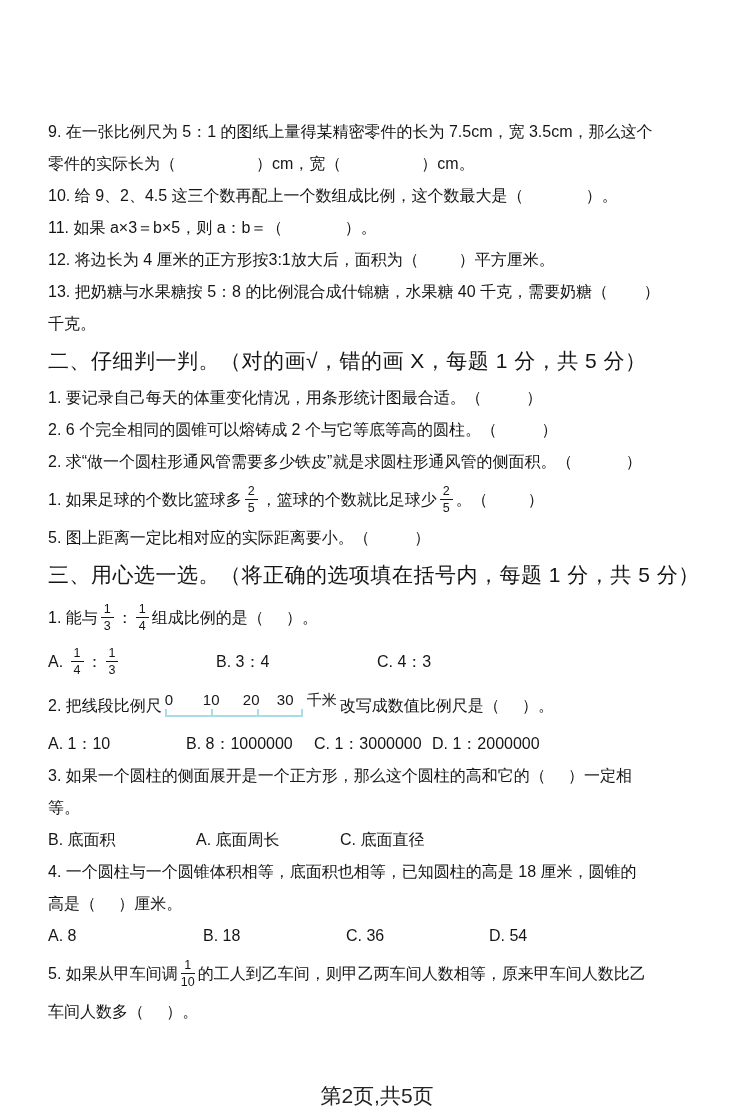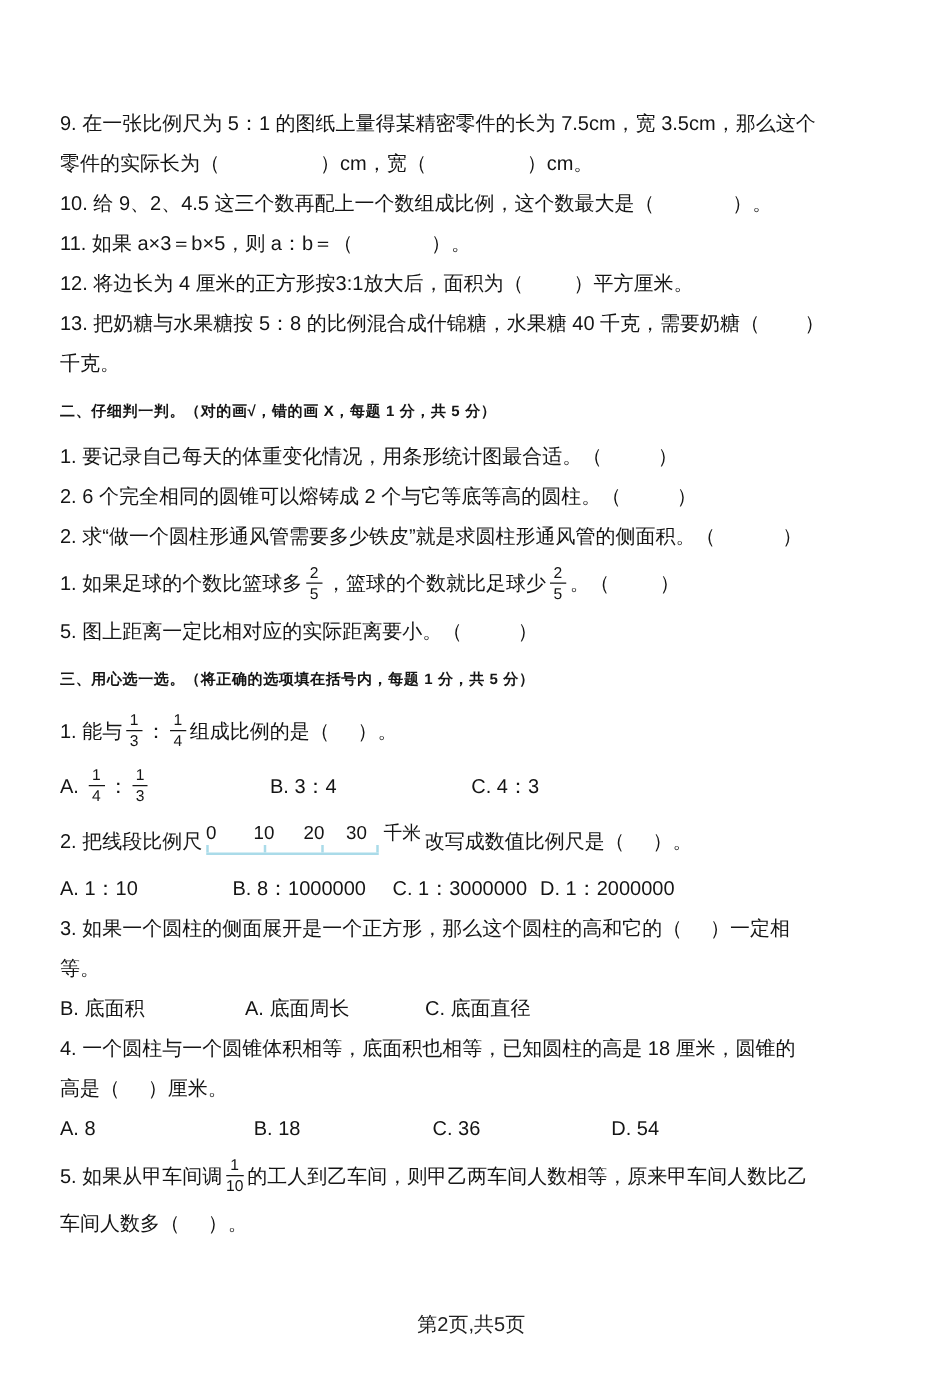--- a/index.html
+++ b/index.html
@@ -3,25 +3,25 @@
 <meta charset="utf-8">
 <style>
   html,body { margin:0; padding:0; background:#ffffff; }
   body {
     width:754px; height:1117px; position:relative;
     font-family:"Liberation Sans","DejaVu Sans",sans-serif;
     color:#151515;
   }
   .page {
     position:absolute; inset:0;
-    padding:84px 40px 0 48px; box-sizing:border-box;
+    padding:84px 40px 0 48px; box-sizing:border-box;margin-top:32px;
   }
   .ln { height:32px; line-height:32px; font-size:16px; white-space:pre; }
   .tall { height:44px; line-height:44px; }
-  .head { height:42px; line-height:42px; font-weight:bold; font-size:12px; letter-spacing:0.5px; }
+  .head { height:42px; line-height:42px; font-weight:normal; font-size:21px; letter-spacing:0.5px; }
   
   .frac {
     display:inline-block; vertical-align:middle; text-align:center;
     font-size:12.5px; line-height:1.15; margin:0 3px; transform:translateY(-1px);
   }
   .frac .num { display:block; border-bottom:1.3px solid #151515; padding:0 3px 1px; }
   .frac .den { display:block; padding-top:1px; }
   
   .opts { display:flex; }
   .opts > span { display:inline-block; white-space:pre; }
@@ -43,21 +43,21 @@
   .ruler-top { display:flex; font-size:15px; line-height:19px; height:19px; white-space:pre; }
   .ruler-top > span:nth-child(1){width:38px}
   .ruler-top > span:nth-child(2){width:40px}
   .ruler-top > span:nth-child(3){width:34px}
   .ruler-top > span:nth-child(4){width:30px}
   .ruler-line { position:relative; width:138px; height:6px; border-bottom:2px solid #aadbe9; }
   .ruler-line i { position:absolute; bottom:0; width:2px; height:6px; background:#aadbe9; }
   .ruler-line i.t1{left:0} .ruler-line i.t2{left:46px} .ruler-line i.t3{left:92px} .ruler-line i.t4{left:136px}
   .footer {
     position:absolute; top:1050px; left:0; width:754px;
-    text-align:center; font-size:16px; color:#222;
+    text-align:center; font-size:21px; color:#222;
   }
 </style>
 </head>
 <body>
 
 <div class="page">
 
   <div class="ln">9. 在一张比例尺为 5：1 的图纸上量得某精密零件的长为 7.5cm，宽 3.5cm，那么这个</div>
   <div class="ln">零件的实际长为（                  ）cm，宽（                  ）cm。</div>
   <div class="ln">10. 给 9、2、4.5 这三个数再配上一个数组成比例，这个数最大是（              ）。</div>

